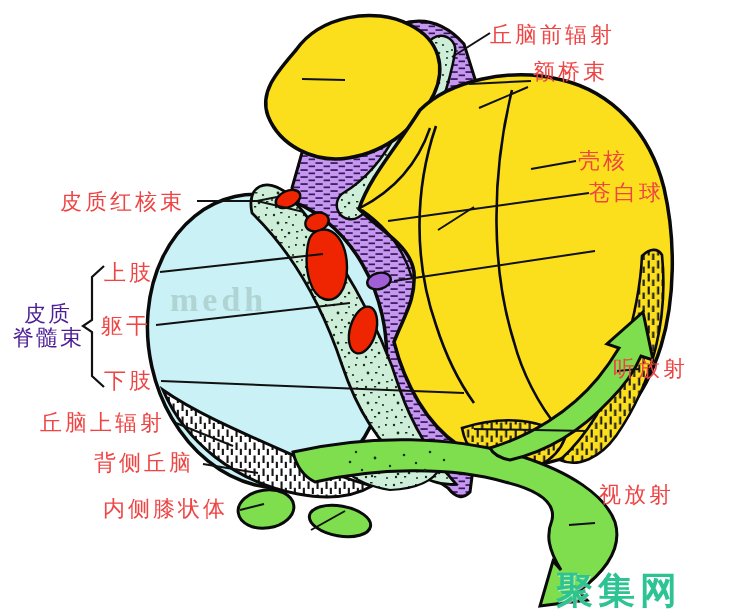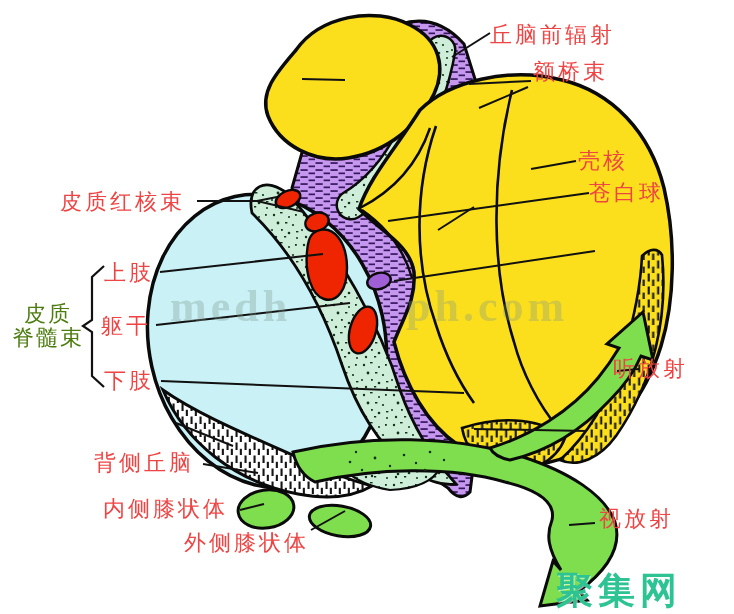--- a/index.html
+++ b/index.html
@@ -2,22 +2,22 @@
 <html><head>
 <meta charset="utf-8">
 <style>
   html,body{margin:0;padding:0;background:#fff;}
   .stage{position:relative;width:734px;height:614px;background:#ffffff;overflow:hidden;
          font-family:"Liberation Serif","DejaVu Serif",serif;}
   .stage svg{position:absolute;left:0;top:0;}
   .lbl{position:absolute;font-size:22px;letter-spacing:3px;color:#ef4444;white-space:nowrap;
        line-height:1.05;font-weight:500;}
   .lbl-cst{position:absolute;left:6px;top:302px;width:84px;text-align:center;
-       font-size:22px;letter-spacing:2px;color:#4d7c0f;line-height:1.08;font-weight:500;}
-  .wm-frag{position:absolute;font-size:44px;font-weight:700;letter-spacing:4px;
+       font-size:22px;letter-spacing:2px;color:#4c1d95;line-height:1.08;font-weight:500;}
+  .wm-frag{position:absolute;font-size:34px;font-weight:700;letter-spacing:4px;
        color:rgba(125,150,138,0.32);}
   .wm-site{position:absolute;left:556px;top:566px;font-size:37px;font-weight:bold;
        letter-spacing:5px;color:#2dc392;font-family:"Liberation Sans","DejaVu Sans",sans-serif;
        text-shadow:1px 1px 0 rgba(255,255,255,.6);}
 </style>
 </head>
 <body>
 
 <div class="stage">
 
@@ -153,23 +153,22 @@
 <div class="lbl" style="left:578px;top:149px">壳核</div>
 <div class="lbl" style="left:589px;top:181px">苍白球</div>
 <div class="lbl" style="left:60px;top:190px">皮质红核束</div>
 <div class="lbl" style="left:104px;top:261px">上肢</div>
 <div class="lbl" style="left:101px;top:314px">躯干</div>
 <div class="lbl" style="left:104px;top:369px">下肢</div>
 <div class="lbl-cst">
   <span>皮质</span><br>
   <span>脊髓束</span>
 </div>
+<div class="lbl" style="left:40px;top:411px">丘脑上辐射</div>
 <div class="lbl" style="left:103px;top:497px">内侧膝状体</div>
 <div class="lbl" style="left:94px;top:451px">背侧丘脑</div>
-<div class="lbl" style="left:184px;top:531px">外侧膝状体</div>
 <div class="lbl" style="left:613px;top:357px">听放射</div>
-<div class="lbl" style="left:599px;top:507px">视放射</div>
+<div class="lbl" style="left:599px;top:483px">视放射</div>
 
 <div class="wm-frag" style="left:170px;top:281px">medh</div>
-<div class="wm-frag" style="left:406px;top:281px">ph.com</div>
 <div class="wm-site">聚集网</div>
 
 </div>
 
 </body></html>

